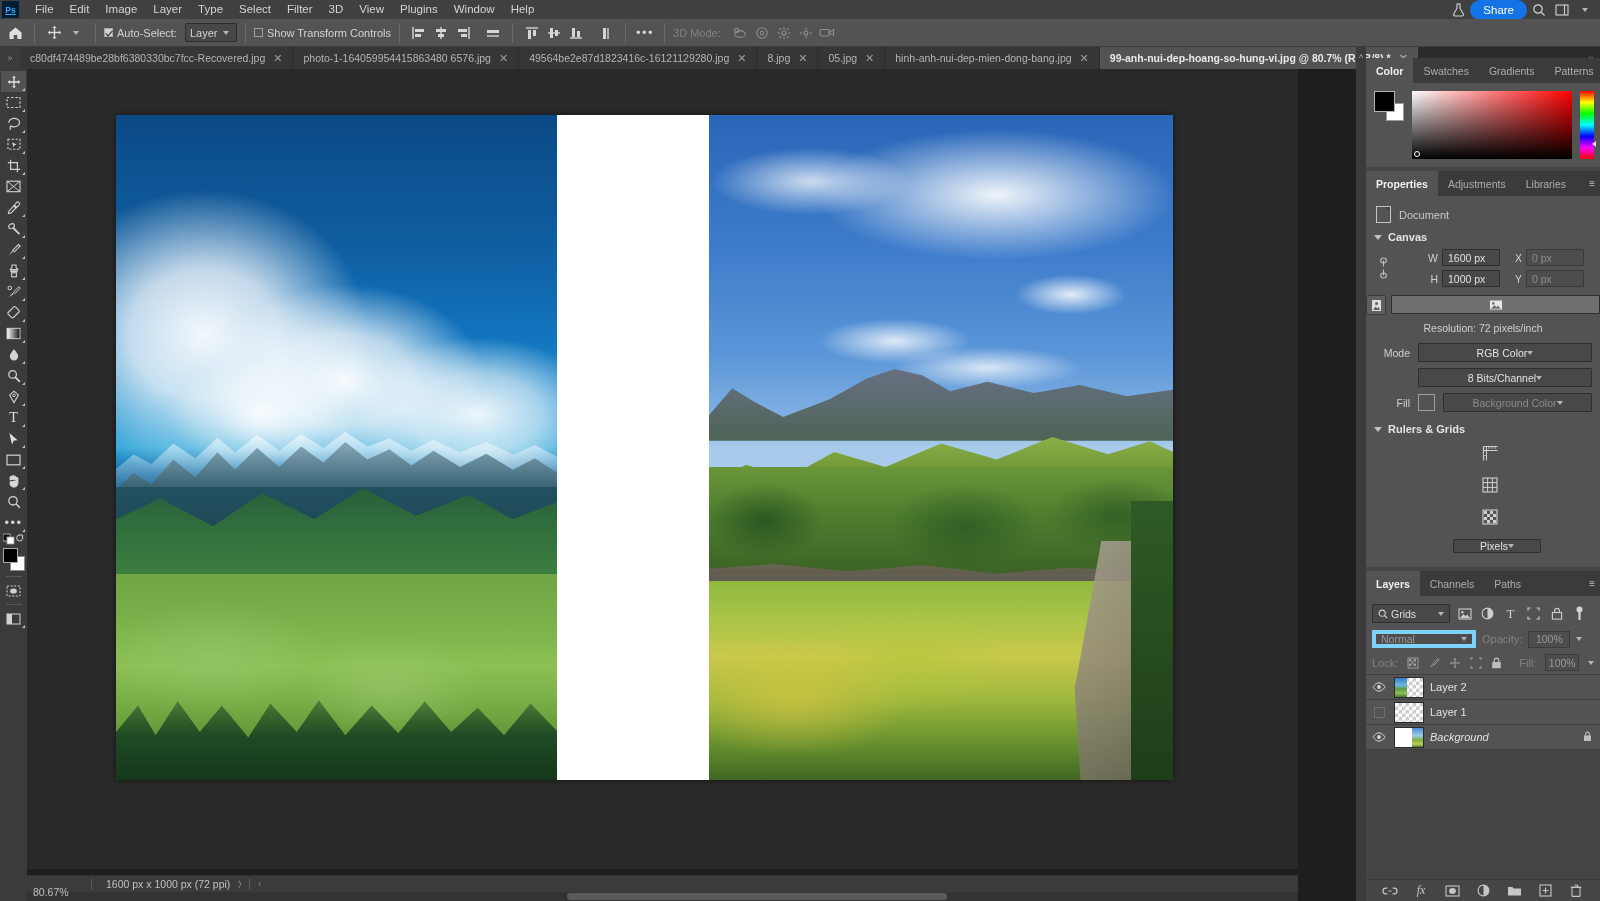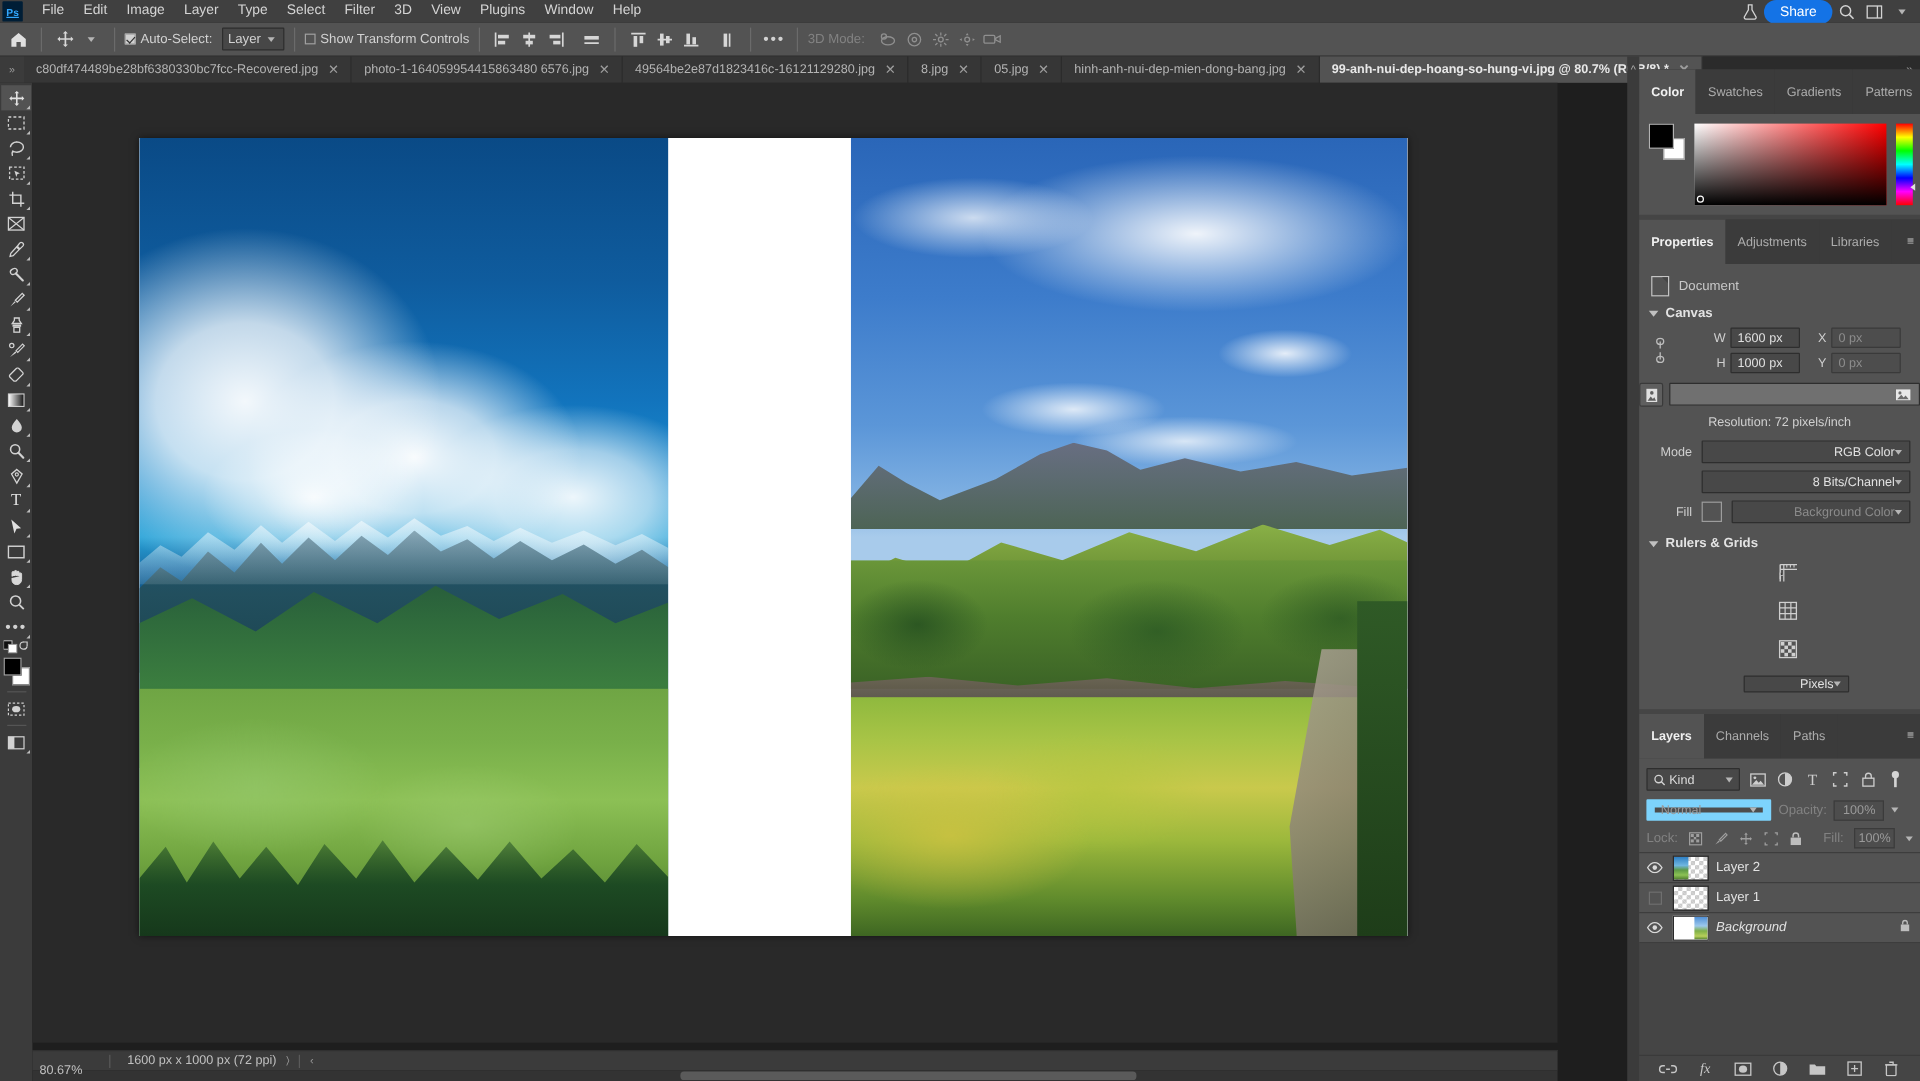--- a/index.html
+++ b/index.html
@@ -242,21 +242,21 @@
     position:absolute; right:200px; top:58px; width:34px; height:843px;
     background:#454545; display:flex; flex-direction:column; align-items:center;
     padding-top:3px; gap:10px;
   }
   .iconcol .ic{ width:22px;height:22px; display:flex;align-items:center;justify-content:center; color:#c7c7c7; }
 
   .dock{
     position:absolute; right:0; top:58px; width:234px; height:843px; background:#454545;
   }
   .panel-tabs{
-    display:flex; align-items:stretch; height:37px; background:#3b3b3b;
+    display:flex; align-items:stretch; height:25px; background:#3b3b3b;
   }
   .ptab{
     padding:0 10px; display:flex; align-items:center; font-size:10.5px; color:#adadad;
     background:#3b3b3b; white-space:nowrap;
   }
   .ptab.active{ background:#535353; color:#f0f0f0; font-weight:bold; }
   .ptab-fill{ flex:1; background:#3b3b3b; display:flex; align-items:center; justify-content:flex-end; padding-right:5px; color:#a8a8a8; font-size:10px;}
   .panel-body{ background:#535353; padding:6px 0; }
 
   
@@ -291,39 +291,39 @@
   .linkicon{ grid-row:span 2; display:flex;align-items:center;justify-content:center;color:#bdbdbd;font-size:12px; }
   .orientrow{ display:flex; justify-content:center; gap:5px; padding:6px 0 4px; }
   .orientbtn{ width:20px;height:20px; background:#5f5f5f; border:1px solid #3a3a3a; display:flex;align-items:center;justify-content:center; border-radius:2px; }
   .orientbtn.sel{ background:#707070; }
   .res-line{ text-align:center; font-size:10.5px; color:#d0d0d0; padding:3px 0 6px; }
   .selrow{ display:flex; align-items:center; gap:8px; padding:3px 8px; }
   .selrow .lbl{ width:36px; }
   .sel{
     flex:1; height:19px; background:#484848; border:1px solid #2e2e2e; color:#e2e2e2;
     font-size:10.5px; display:flex; align-items:center; padding:0 6px; border-radius:1px;
-    justify-content:flex-end;
+    justify-content:center;
   }
   .sel.ghost{ color:#8b8b8b; }
   .fillsw{ width:17px;height:17px;background:#535353;border:1px solid #9d9d9d; }
   .rg-icons{ display:flex; align-items:center; gap:12px; padding:4px 0 8px 14px;flex-direction:column; }
   .rg-ic{ width:20px;height:20px; display:flex;align-items:center;justify-content:center; color:#cfcfcf; }
   .rg-sel{ width:88px; margin-left:14px; }
 
   
   .lay-filter{ display:flex; align-items:center; gap:6px; padding:4px 6px; }
   .kind{
     width:78px; height:19px; background:#484848; border:1px solid #2e2e2e;
     display:flex; align-items:center; gap:4px; padding:0 5px; font-size:10.5px; color:#dcdcdc;
     justify-content:space-between; border-radius:1px;
   }
   .fic{ width:17px;height:17px; display:flex;align-items:center;justify-content:center; color:#cdcdcd; font-size:11px;}
   .blendrow{ display:flex; align-items:center; gap:6px; padding:3px 6px; }
   .blend{
-    width:104px;height:18px;background:#4d4d4d;border:7px solid #7dd3fc;color:#9a9a9a;font-size:10.5px;
+    width:104px;height:18px;background:#4d4d4d;border:4px solid #7dd3fc;color:#9a9a9a;font-size:10.5px;
     display:flex;align-items:center;justify-content:space-between;padding:0 5px;border-radius:1px;
   }
   .opac{ width:42px;height:17px;background:#4d4d4d;border:1px solid #3b3b3b;color:#9a9a9a;font-size:10.5px;display:flex;align-items:center;justify-content:center;}
   .lockrow{ display:flex; align-items:center; gap:9px; padding:3px 6px; }
   .lock-ic{ width:14px;height:14px;display:flex;align-items:center;justify-content:center;color:#9e9e9e;font-size:11px;}
   .layer-list{ border-top:1px solid #3d3d3d; }
   .layer-row{
     display:flex; align-items:center; height:25px; border-bottom:1px solid #3d3d3d;
     padding-left:4px; gap:6px;
   }
@@ -977,21 +977,21 @@
     </div>
     <div class="panel-body" style="padding:4px 0 0;">
 
       <div class="lay-filter">
         <div class="kind">
           <span style="display:flex;align-items:center;gap:3px;">
             <svg width="10" height="10" viewBox="0 0 10 10">
                 <circle cx="4.2" cy="4.2" r="3.1" fill="none" stroke="#d2d2d2" stroke-width="1.1"></circle>
                 <line x1="6.5" y1="6.5" x2="9.2" y2="9.2" stroke="#d2d2d2" stroke-width="1.2"></line>
               </svg>
-            <span>Kind</span>
+            <span>Grids</span>
           </span>
           <span class="caret"></span>
         </div>
         <div class="fic">
           <svg width="14" height="12" viewBox="0 0 14 12">
               <rect x="1" y="1" width="12" height="10" fill="none" stroke="#cdcdcd" stroke-width="1.1"></rect>
               <circle cx="4.4" cy="4.2" r="1.2" fill="#cdcdcd"></circle>
               <path d="M2 10 5.6 6 7.6 8.2 9.2 6.6 12 10z" fill="#cdcdcd"></path>
             </svg>
         </div>

